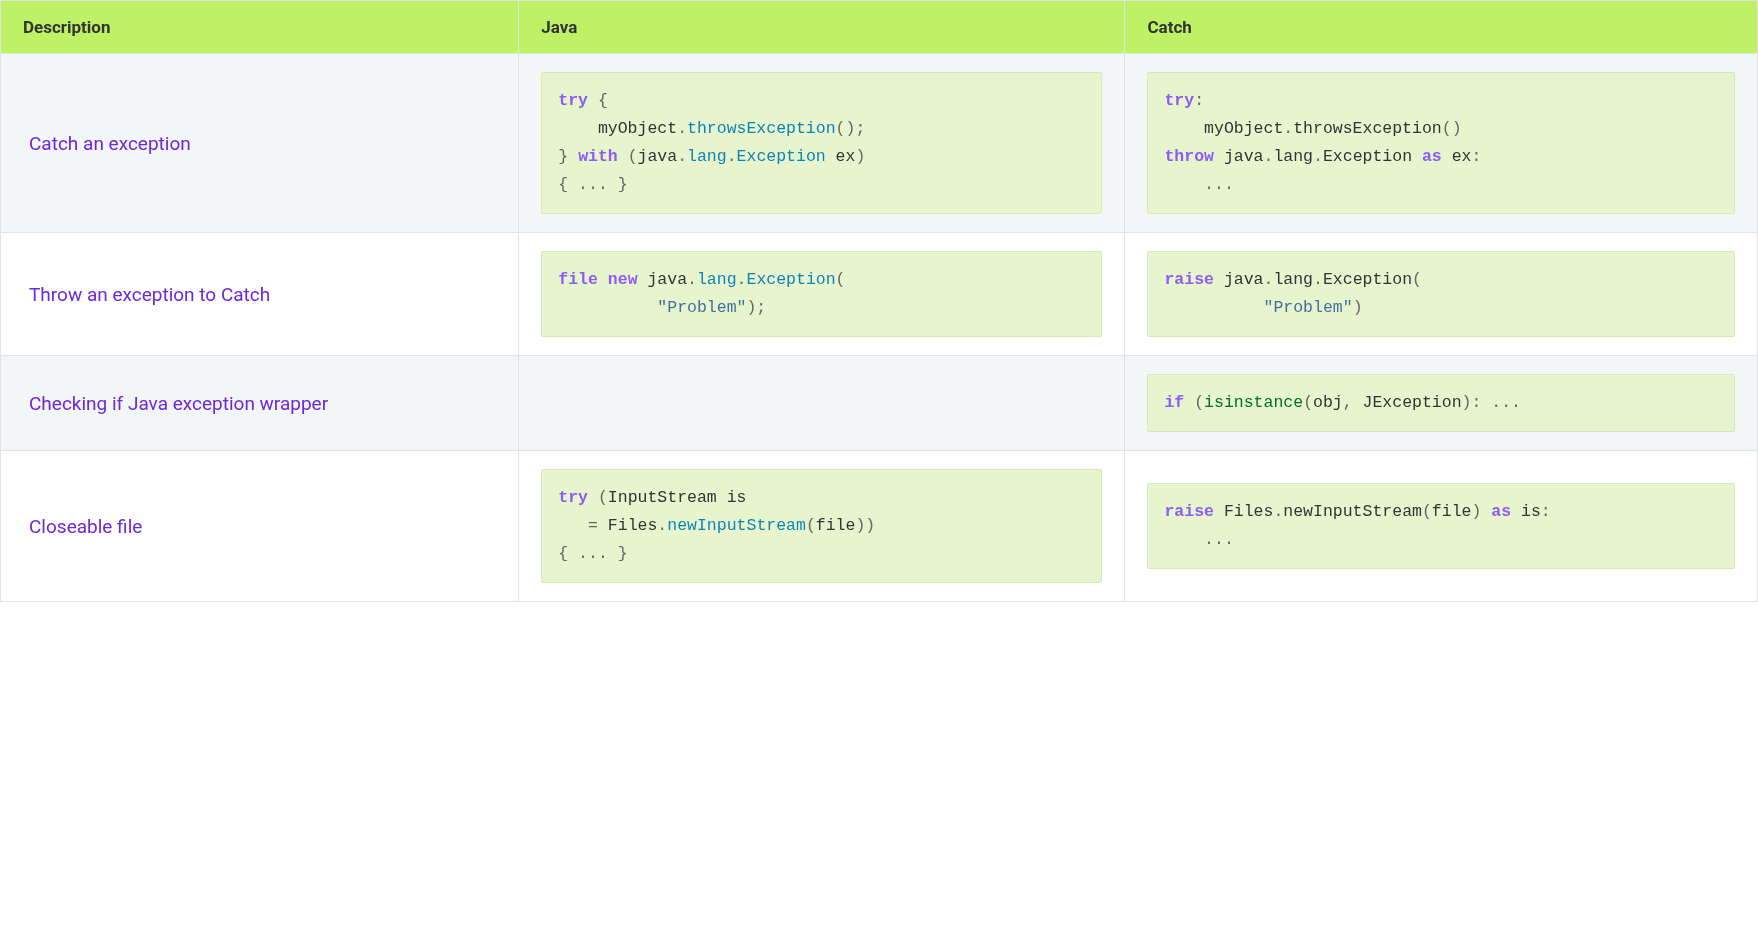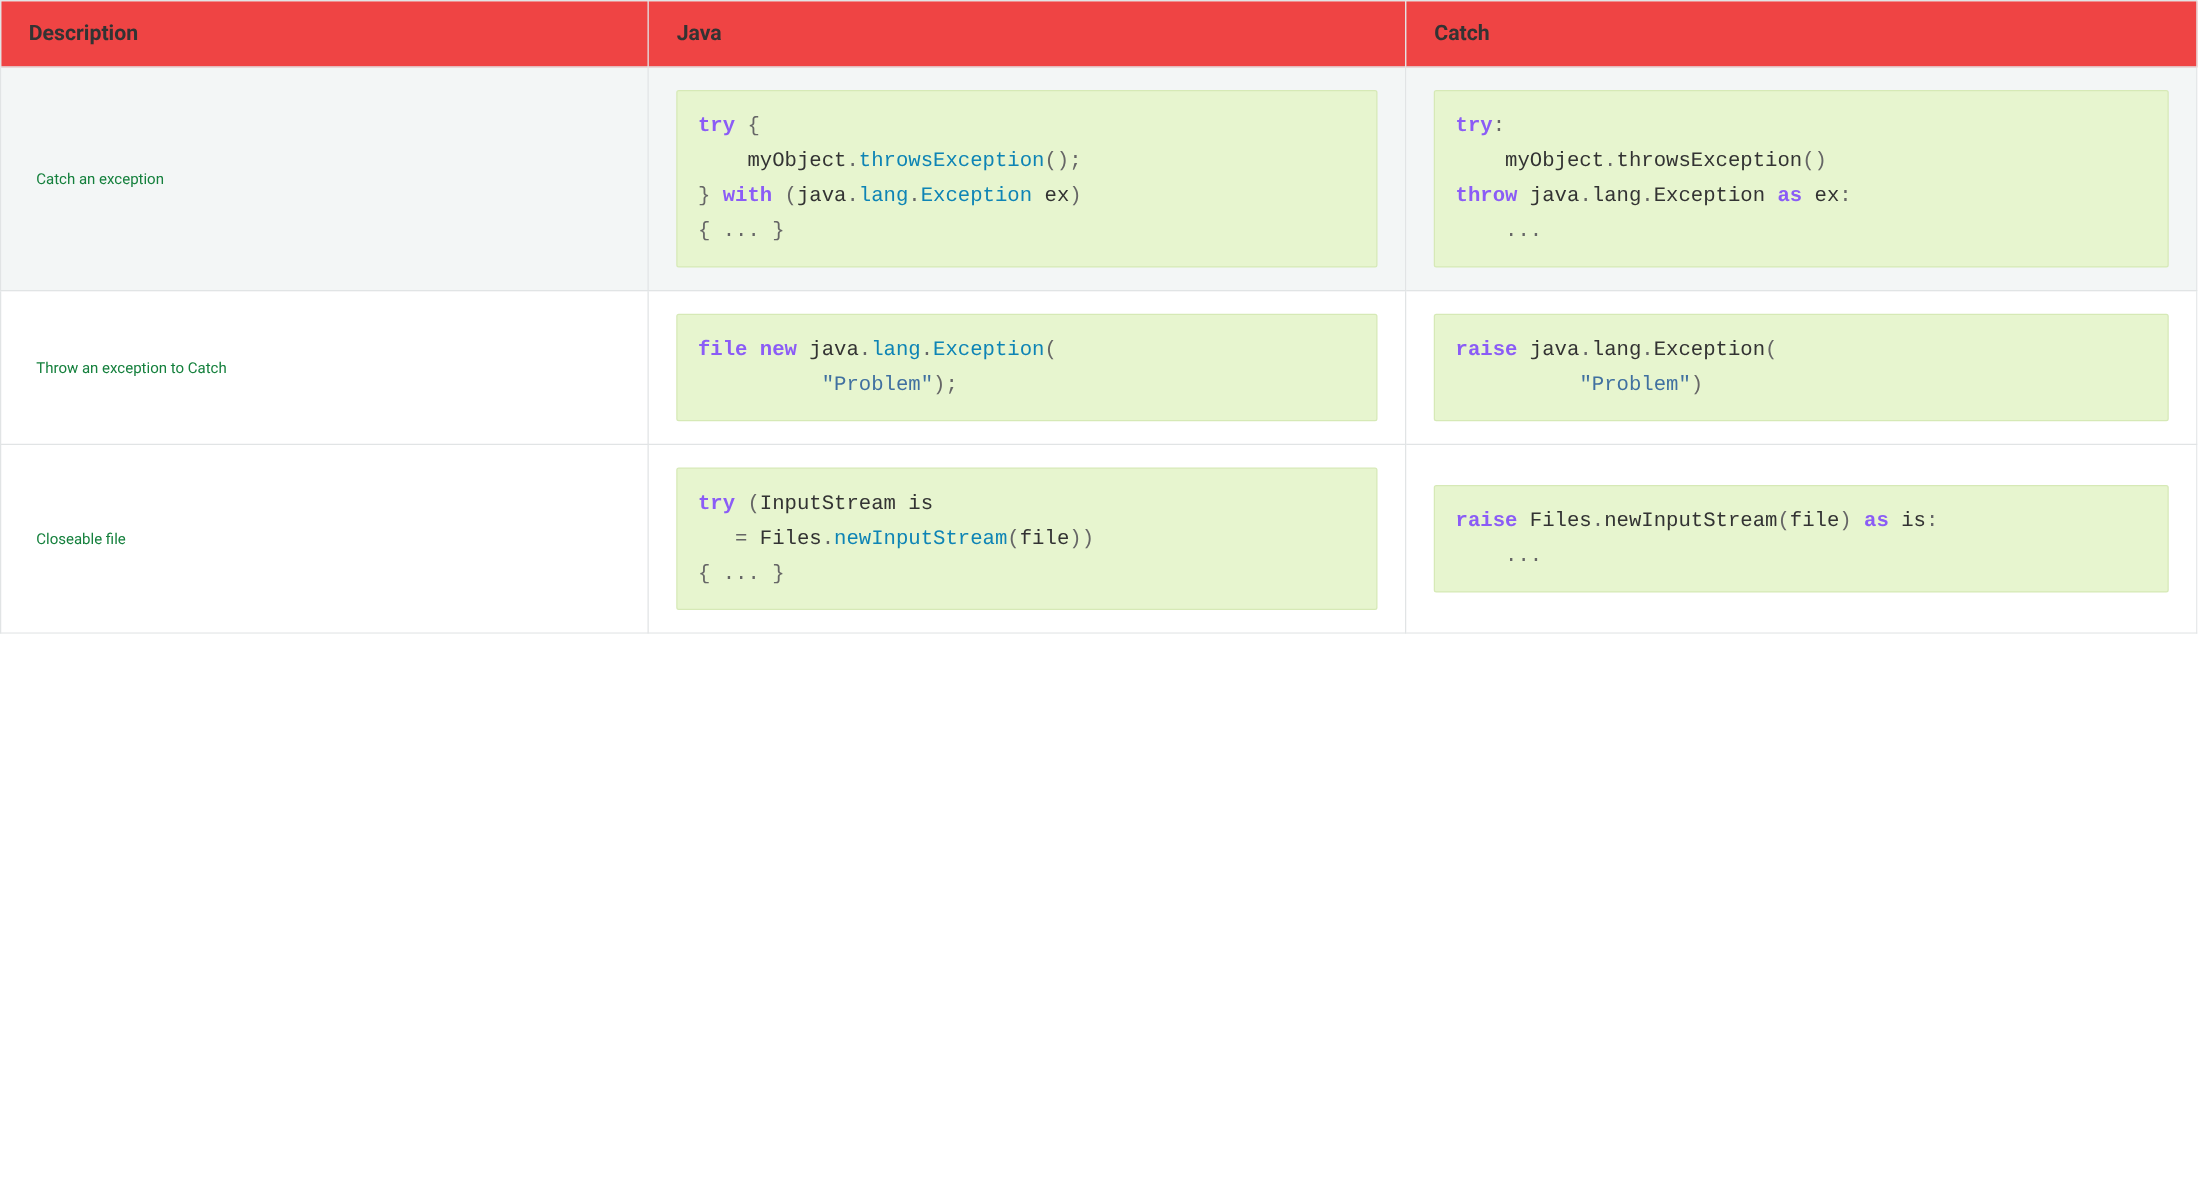--- a/index.html
+++ b/index.html
@@ -16,33 +16,33 @@
     border-collapse: collapse;
     table-layout: fixed;
   }
   th, td {
     border: 1px solid #e1e4e5;
     padding: 18px 22px;
     text-align: left;
     vertical-align: middle;
   }
   th {
-    background: #ef4444;
+    background: #bef264;
     font-weight: 700;
     font-size: 17px;
     color: #333;
     padding: 16px 22px;
   }
   col.col-desc { width: 29.5%; }
   col.col-java { width: 34.5%; }
   col.col-py   { width: 36%; }
   tr.odd td { background: #f3f6f6; }
   td.desc {
-    font-size: 12px;
-    color: #15803d;
+    font-size: 19px;
+    color: #6d28d9;
     padding-left: 28px;
   }
   pre.code {
     background: #e7f5cf;
     border: 1px solid #d6e9b6;
     border-radius: 2px;
     padding: 14px 16px;
     margin: 0;
     font-family: SFMono-Regular, Menlo, Consolas, "Liberation Mono", monospace;
     font-size: 16.5px;
@@ -93,20 +93,27 @@
         <td class="desc">Throw an exception to Catch</td>
         <td>
           <pre class="code"><span class="k">file</span> <span class="k">new</span> java<span class="p">.</span><span class="nm">lang</span><span class="p">.</span><span class="nm">Exception</span><span class="p">(
 </span>          <span class="s">"Problem"</span><span class="p">);</span></pre>
         </td>
         <td>
           <pre class="code"><span class="k">raise</span> java<span class="p">.</span>lang<span class="p">.</span>Exception<span class="p">(
 </span>          <span class="s">"Problem"</span><span class="p">)</span></pre>
         </td>
       </tr>
+      <tr class="odd">
+        <td class="desc">Checking if Java exception wrapper</td>
+        <td></td>
+        <td>
+          <pre class="code"><span class="k">if</span><span class="p"> (</span><span class="nb">isinstance</span><span class="p">(</span>obj<span class="p">, </span>JException<span class="p">): ...</span></pre>
+        </td>
+      </tr>
       <tr>
         <td class="desc">Closeable file</td>
         <td>
           <pre class="code"><span class="k">try</span><span class="p"> (</span>InputStream is
    <span class="p">= </span>Files<span class="p">.</span><span class="nm">newInputStream</span><span class="p">(</span>file<span class="p">))
 </span><span class="p">{ ... }</span></pre>
         </td>
         <td>
           <pre class="code"><span class="k">raise</span> Files<span class="p">.</span>newInputStream<span class="p">(</span>file<span class="p">) </span><span class="k">as</span> is<span class="p">:
 </span><span class="p">    ...</span></pre>

